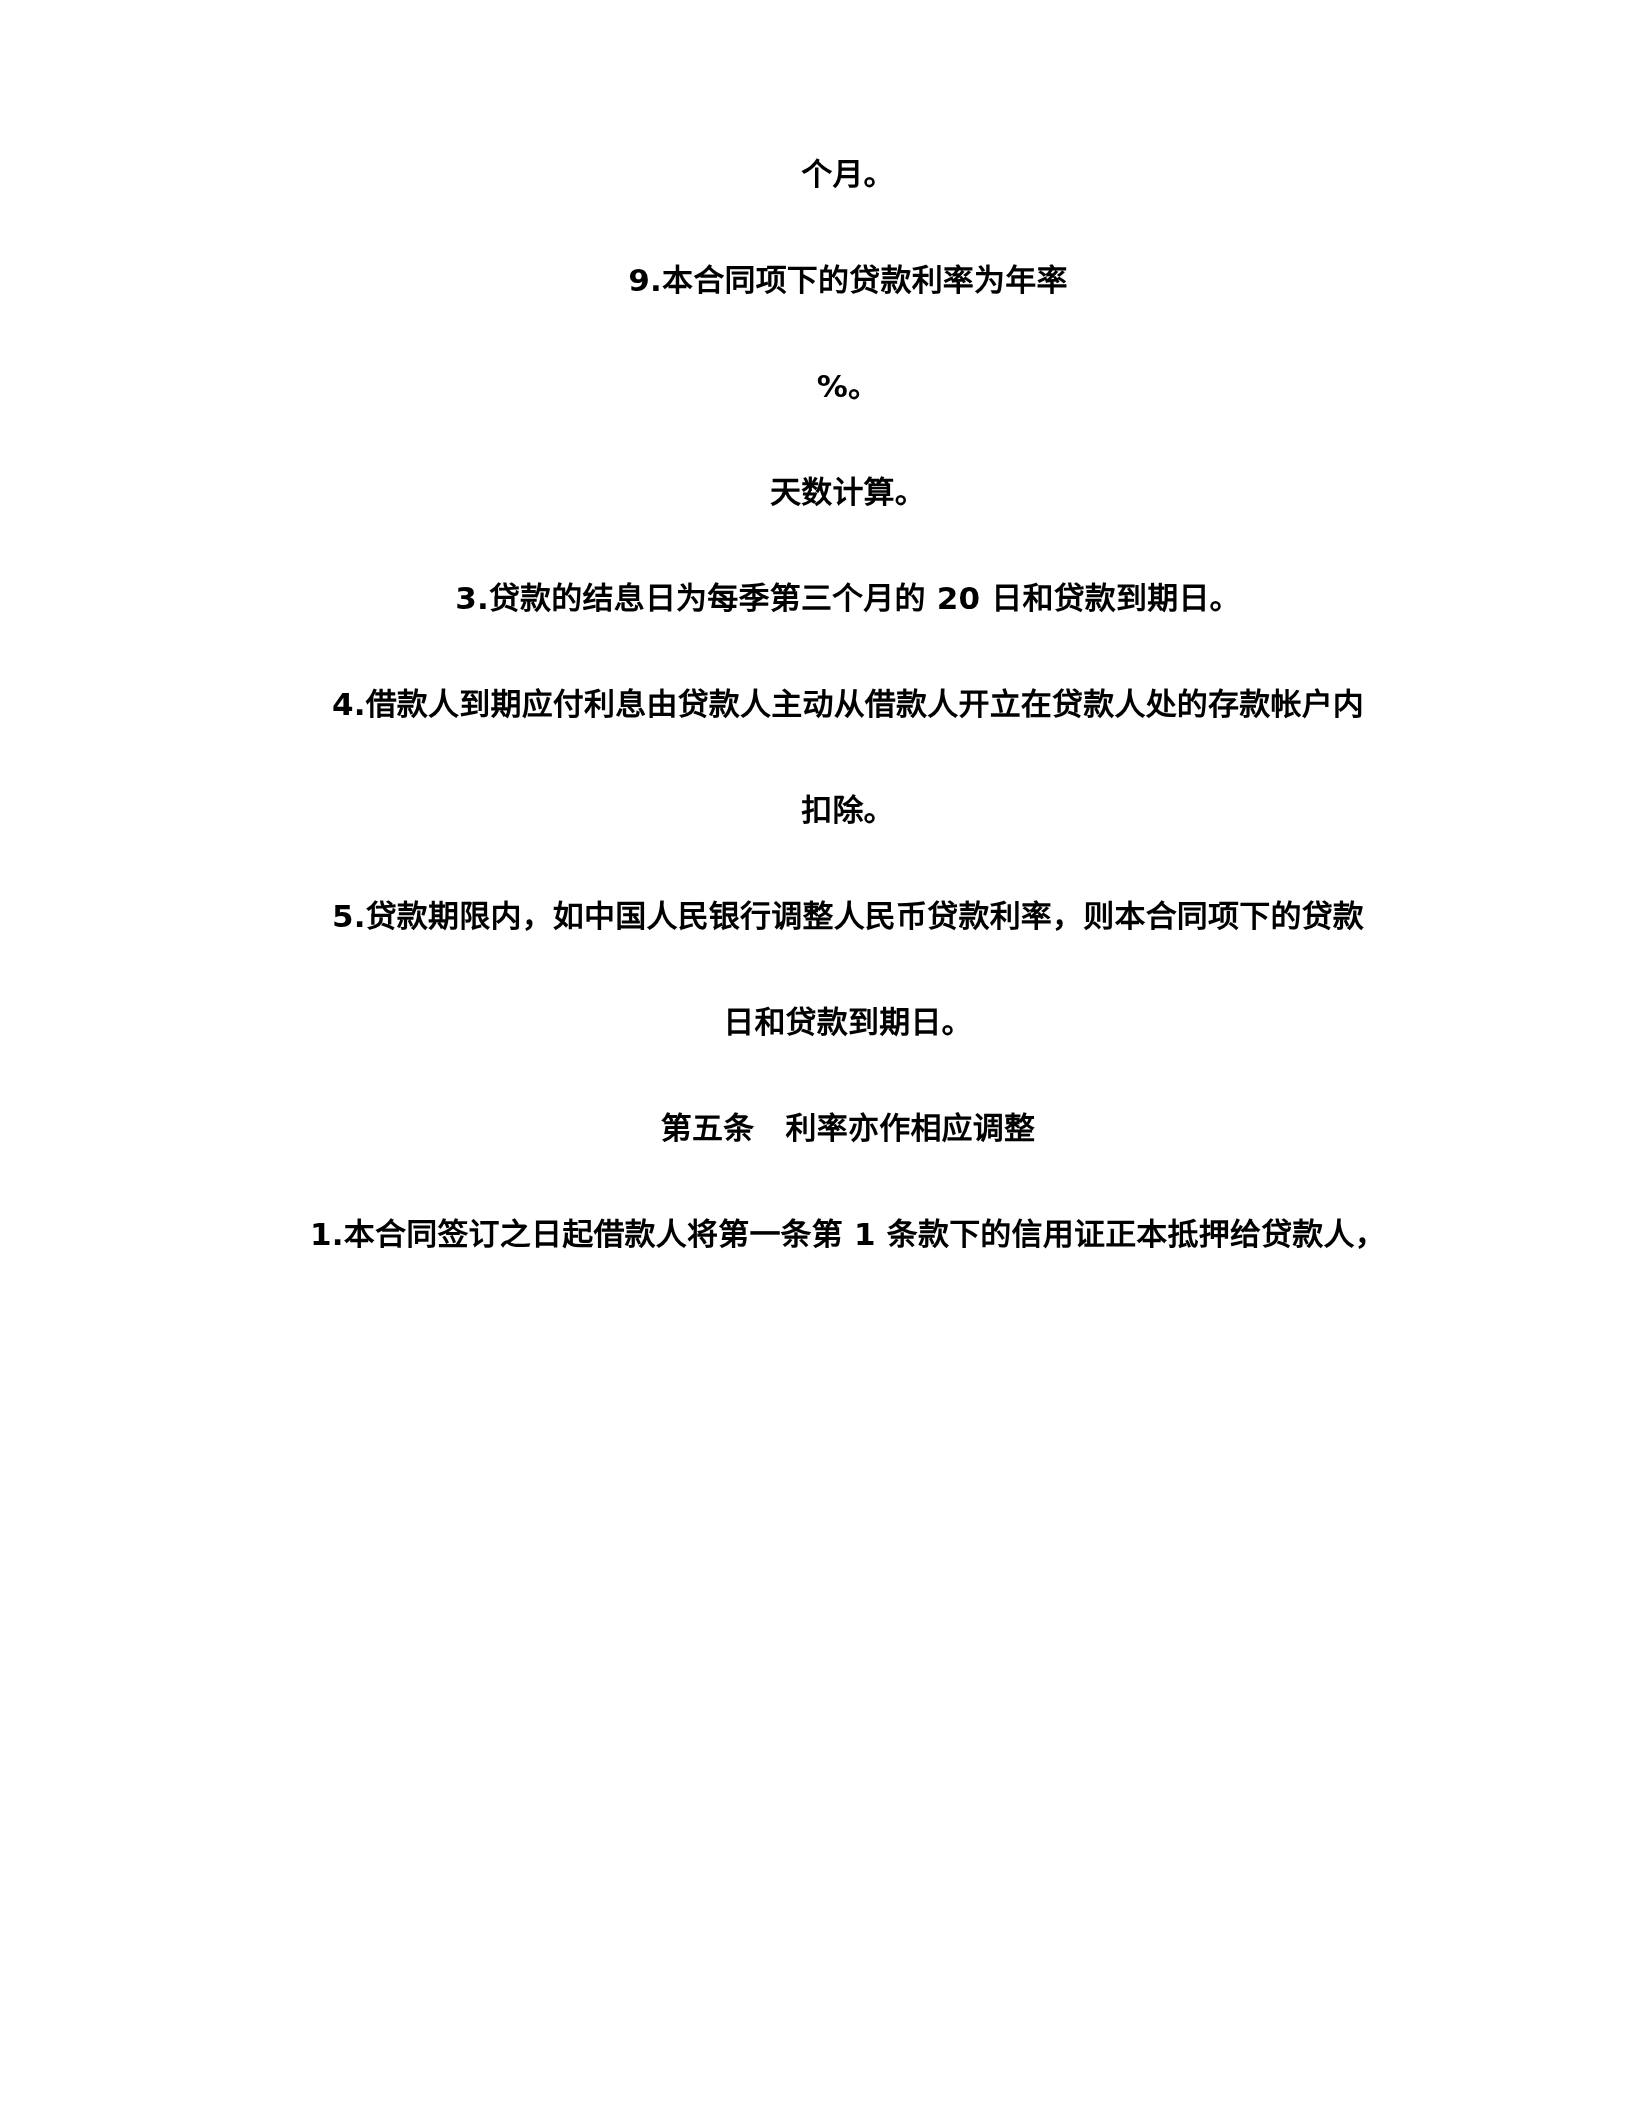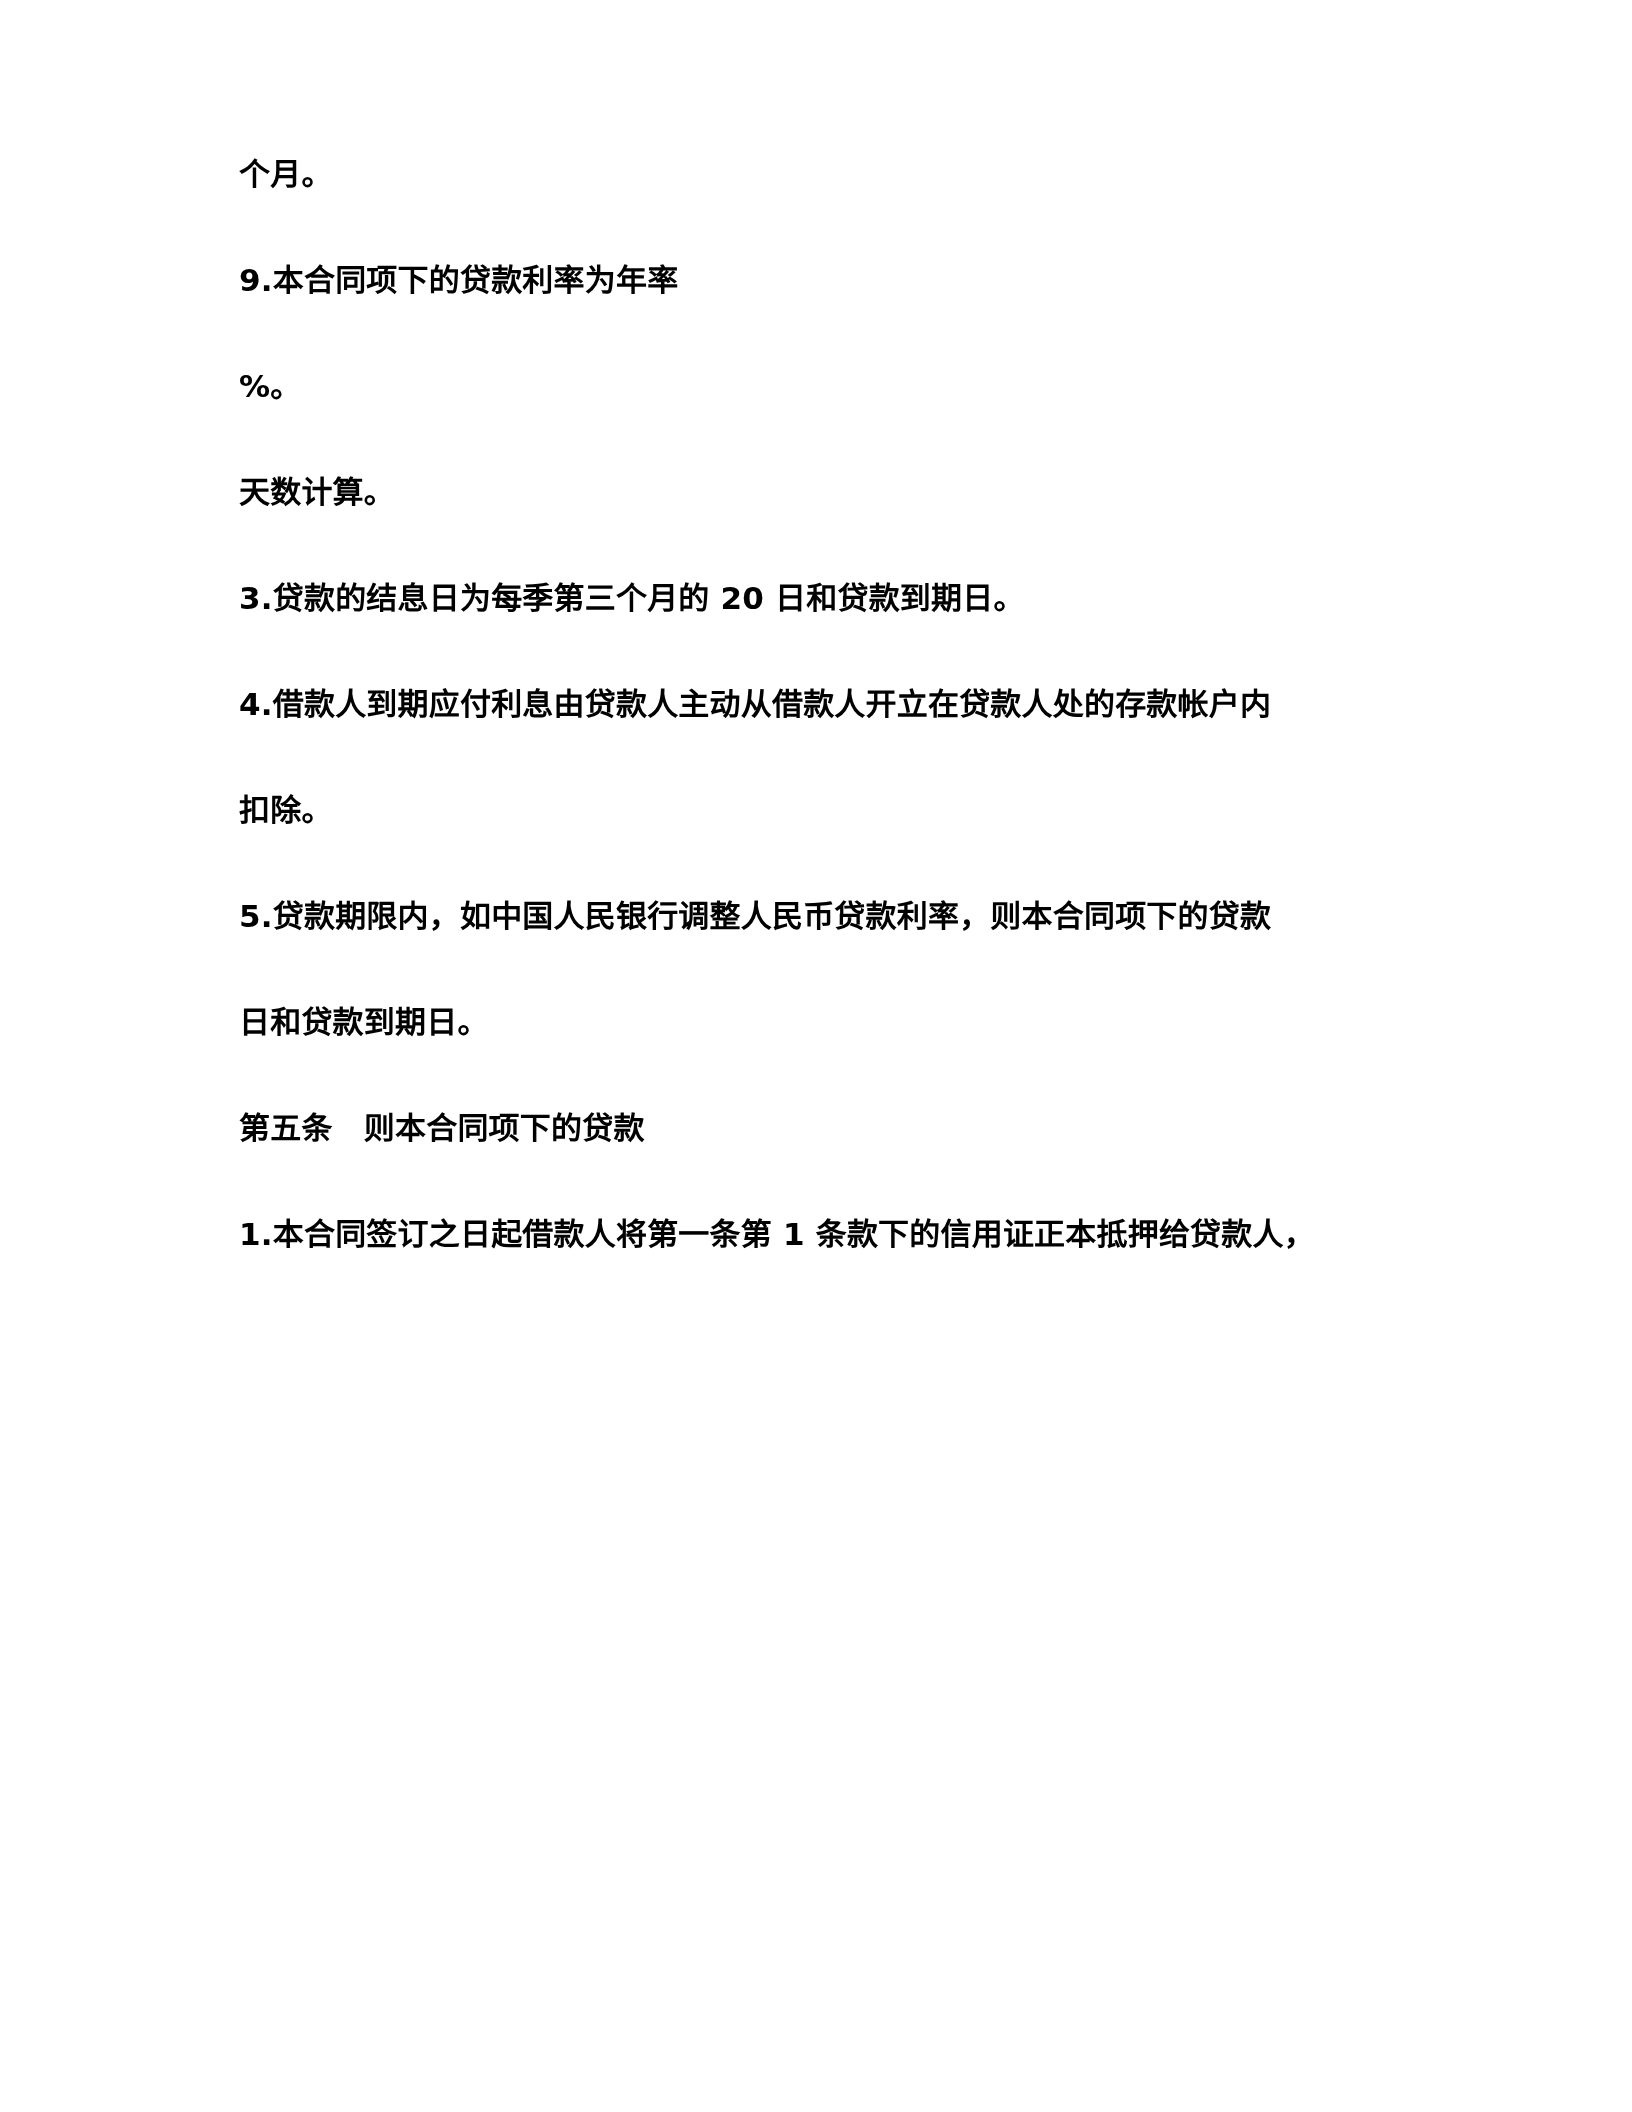--- a/index.html
+++ b/index.html
@@ -24,21 +24,21 @@
     background: #ffffff;
   }
   .doc-body {
     font-size: 31px;
     line-height: 1.0;
     font-weight: 700;
     letter-spacing: 0.2px;
   }
   .para {
     margin: 0 0 58px 0;
-    text-align: left;
+    text-align: center;
     white-space: pre-wrap;
     word-break: break-all;
     line-height: 1.55;
   }
   .para.indent {
     text-indent: 64px;
   }
 </style>
 </head>
 <body>
@@ -59,18 +59,18 @@
     <p class="para indent">3.贷款的结息日为每季第三个月的 20 日和贷款到期日。</p>
 
     <p class="para indent">4.借款人到期应付利息由贷款人主动从借款人开立在贷款人处的存款帐户内</p>
 
     <p class="para indent">扣除。</p>
 
     <p class="para indent">5.贷款期限内，如中国人民银行调整人民币贷款利率，则本合同项下的贷款</p>
 
     <p class="para indent">日和贷款到期日。</p>
 
-    <p class="para indent">第五条　则本合同项下的贷款</p>
+    <p class="para indent">第五条　利率亦作相应调整</p>
 
     <p class="para indent">1.本合同签订之日起借款人将第一条第 1 条款下的信用证正本抵押给贷款人，</p>
 
   </div>
 </div>
 
 </body></html>

